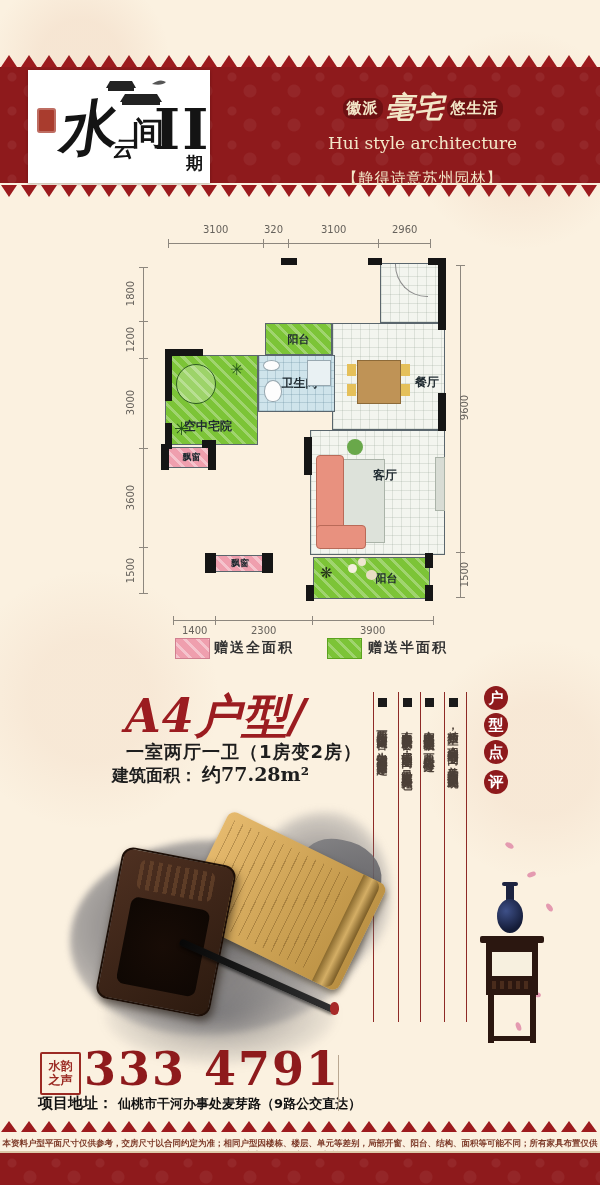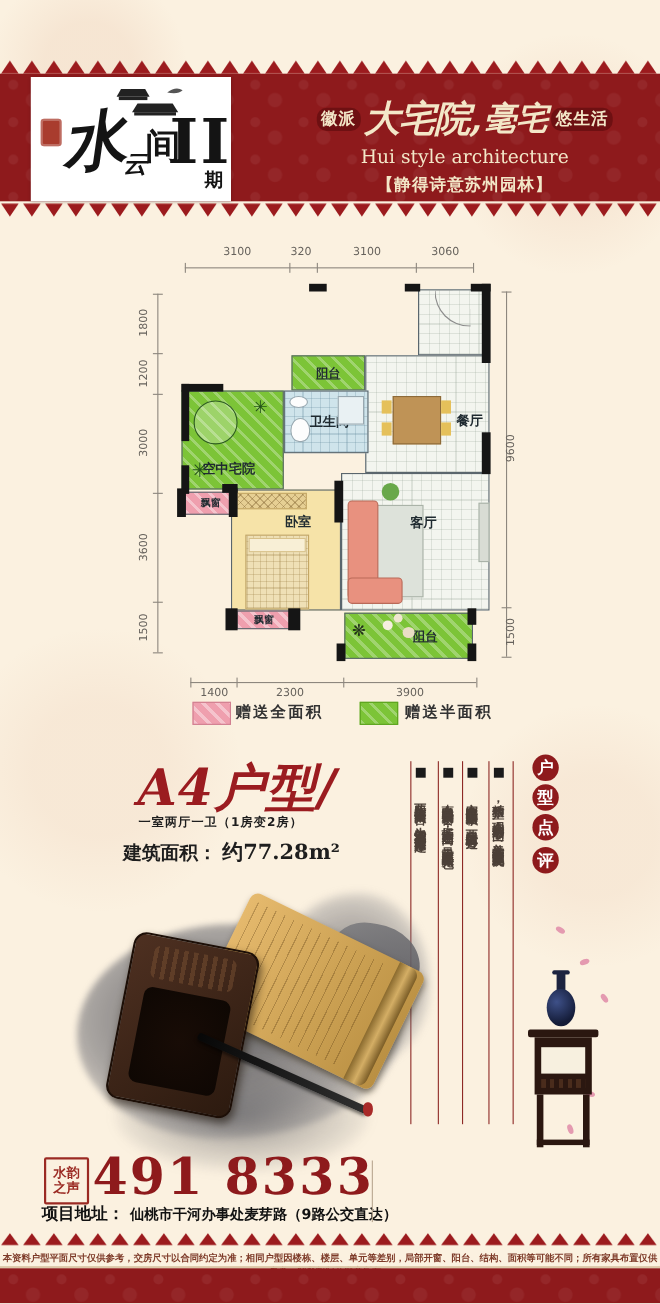--- a/index.html
+++ b/index.html
@@ -20,21 +20,21 @@
   .cream{color:#f3e7c8;}
   .badge{display:inline-block;background:#6e1012;border-radius:9px;padding:1px 4px;
     color:#f3e7c8;font-weight:bold;font-size:15px;letter-spacing:1px;}
   .room{position:absolute;box-sizing:border-box;border:1px solid #5a666d;
     display:flex;align-items:center;justify-content:center;
     font-weight:bold;color:#1f2a30;font-size:12px;}
   .tile{background-color:#cfe4eb;
     background-image:repeating-linear-gradient(0deg, rgba(90,130,150,0.25) 0 1px, transparent 1px 8px),
       repeating-linear-gradient(90deg, rgba(90,130,150,0.25) 0 1px, transparent 1px 8px);}
   .ghatch{background-color:#7cc437;
-    background-image:repeating-linear-gradient(45deg, rgba(255,255,255,0.28) 0 3px, transparent 3px 9px);text-decoration:underline;}
+    background-image:repeating-linear-gradient(45deg, rgba(255,255,255,0.28) 0 3px, transparent 3px 9px);}
   .phatch{background-color:#ef9fae;
     background-image:repeating-linear-gradient(45deg, rgba(255,255,255,0.38) 0 3px, transparent 3px 9px);}
   .grid{background-color:#f3f5ef;
     background-image:repeating-linear-gradient(0deg, rgba(140,155,140,0.22) 0 1px, transparent 1px 9px),
       repeating-linear-gradient(90deg, rgba(140,155,140,0.22) 0 1px, transparent 1px 9px);}
   .wall{position:absolute;background:#151515;}
   .dim{position:absolute;font-size:10px;color:#66625c;white-space:nowrap;}
   .vdim{transform:rotate(-90deg);transform-origin:center;}
   .dimline{position:absolute;background:#8d877e;}
   .tick{position:absolute;background:#8d877e;}
@@ -82,45 +82,44 @@
       <span class="abs" style="left:56px;top:48px;font-size:22px;font-weight:bold;font-style:italic;">云</span>
       <span class="abs" style="left:76px;top:26px;font-size:32px;font-weight:bold;">间</span>
     </div>
     <span class="abs serif" style="left:126px;top:26px;font-size:56px;font-weight:bold;color:#141414;letter-spacing:2px;">II</span>
     <span class="abs" style="left:158px;top:82px;font-size:17px;font-weight:bold;color:#141414;">期</span>
   </div>
 
   <div class="abs" style="left:270px;top:84px;width:305px;height:95px;text-align:center;">
     <div style="height:48px;display:flex;align-items:center;justify-content:center;gap:3px;">
       <span class="badge">徽派</span>
-      <span class="cream serif" style="font-size:33px;font-weight:bold;font-style:italic;letter-spacing:-1px;">大宅院,</span>
       <span class="cream serif" style="font-size:29px;font-weight:bold;font-style:italic;">毫宅</span>
       <span class="badge">悠生活</span>
     </div>
     <div class="cream serif" style="font-size:17px;margin-top:1px;">Hui style architecture</div>
-    <div class="cream" style="font-size:15px;font-weight:bold;margin-top:6px;letter-spacing:1px;">【静得诗意苏州园林】</div>
+    <div class="cream" style="font-size:15px;font-weight:normal;margin-top:16px;letter-spacing:1px;">【静得诗意苏州园林】</div>
   </div>
 
   <div class="abs" style="left:0;top:183px;width:600px;height:14px;">
     <svg width="600" height="14">
       <defs>
           <pattern id="triD" width="20" height="14" patternUnits="userSpaceOnUse">
         <path d="M1,1 L9,13 L17,1 Z" fill="#9c1b1e"></path>
           </pattern>
         </defs>
       <rect width="600" height="14" fill="url(#triD)"></rect>
     </svg>
   </div>
 
   <div class="abs" style="left:0;top:197px;width:600px;height:490px;padding-left:40px;">
 
     <span class="dim" style="left:203px;top:27px;">3100</span>
     <span class="dim" style="left:264px;top:27px;">320</span>
     <span class="dim" style="left:321px;top:27px;">3100</span>
-    <span class="dim" style="left:392px;top:27px;">3060</span>
+    <span class="dim" style="left:392px;top:27px;">2960</span>
     <div>
       <div class="dimline" style="left:168px;top:46px;width:262px;height:1px;"></div>
       <div class="tick" style="left:168px;top:42px;width:1px;height:9px;"></div>
       <div class="tick" style="left:263px;top:42px;width:1px;height:9px;"></div>
       <div class="tick" style="left:288px;top:42px;width:1px;height:9px;"></div>
       <div class="tick" style="left:378px;top:42px;width:1px;height:9px;"></div>
       <div class="tick" style="left:430px;top:42px;width:1px;height:9px;"></div>
       <div class="dimline" style="left:173px;top:423px;width:260px;height:1px;"></div>
       <div class="tick" style="left:173px;top:419px;width:1px;height:9px;"></div>
       <div class="tick" style="left:215px;top:419px;width:1px;height:9px;"></div>
@@ -174,27 +173,20 @@
     </div>
     <div class="room ghatch" style="left:165px;top:158px;width:93px;height:90px;">
       <span class="abs" style="left:64px;top:4px;font-size:16px;color:#23511a;">✳</span>
       <span class="abs" style="left:8px;top:62px;font-size:18px;color:#23511a;">✳</span>
       <div class="abs" style="left:10px;top:8px;width:38px;height:38px;border:1px solid #2e5c22;border-radius:50%;background:rgba(255,255,255,0.25);"></div>
       <span class="abs" style="left:18px;top:62px;white-space:nowrap;">空中宅院</span>
     </div>
     <div class="room phatch" style="left:168px;top:250px;width:47px;height:21px;font-size:9px;">
       <span>飘窗</span>
     </div>
-    <div class="room" style="left:210px;top:248px;width:100px;height:110px;background:#f6e3a8;">
-      <div class="abs" style="left:4px;top:2px;width:62px;height:13px;background:#e6cf93;background-image:repeating-linear-gradient(45deg, rgba(120,90,40,0.35) 0 1px, transparent 1px 5px),repeating-linear-gradient(-45deg, rgba(120,90,40,0.35) 0 1px, transparent 1px 5px);border:1px solid #c4a765;"></div>
-      <div class="abs" style="left:12px;top:40px;width:56px;height:66px;background:#efe0b6;background-image:repeating-linear-gradient(0deg, rgba(150,120,60,0.25) 0 1px, transparent 1px 6px),repeating-linear-gradient(90deg, rgba(150,120,60,0.25) 0 1px, transparent 1px 6px);border:1px solid #c4a765;">
-        <div class="abs" style="left:2px;top:2px;width:50px;height:11px;background:#f8efd6;border:1px solid #d8c18a;"></div>
-      </div>
-      <span class="abs" style="left:48px;top:20px;">卧室</span>
-    </div>
     <div class="room grid" style="left:310px;top:233px;width:135px;height:125px;">
       <div class="abs" style="left:20px;top:28px;width:52px;height:82px;background:#dde2da;border:1px solid #aab3a8;"></div>
       <div class="abs" style="left:5px;top:24px;width:26px;height:88px;background:#e8917f;border:1px solid #b96a58;border-radius:4px;"></div>
       <div class="abs" style="left:5px;top:94px;width:48px;height:22px;background:#e8917f;border:1px solid #b96a58;border-radius:4px;"></div>
       <div class="abs" style="left:36px;top:8px;width:16px;height:16px;background:#69a84a;border-radius:50%;"></div>
       <div class="abs" style="left:124px;top:26px;width:8px;height:52px;background:#d8dcd4;border:1px solid #aab3a8;"></div>
       <span class="abs" style="left:62px;top:36px;">客厅</span>
     </div>
     <div class="room phatch" style="left:215px;top:358px;width:50px;height:17px;font-size:9px;">
       <span>飘窗</span>
@@ -232,21 +224,21 @@
       <div class="phatch" style="width:100%;height:100%;border:1px solid #d07f90;"></div>
     </div>
     <span class="abs" style="left:214px;top:442px;font-size:14px;font-weight:bold;color:#333;letter-spacing:2px;">赠送全面积</span>
     <div class="abs" style="left:327px;top:441px;width:33px;height:19px;">
       <div class="ghatch" style="width:100%;height:100%;border:1px solid #5ba21f;"></div>
     </div>
     <span class="abs" style="left:368px;top:442px;font-size:14px;font-weight:bold;color:#333;letter-spacing:2px;">赠送半面积</span>
   </div>
 
   <div class="abs serif" style="left:125px;top:686px;font-size:46px;font-weight:bold;font-style:italic;color:#9b1c20;letter-spacing:1px;">A4户型/</div>
-  <div class="abs" style="left:126px;top:740px;font-size:11px;font-weight:bold;color:#1e1e1e;letter-spacing:1px;">一室两厅一卫（1房变2房）</div>
+  <div class="abs" style="left:126px;top:740px;font-size:18px;font-weight:bold;color:#1e1e1e;letter-spacing:1px;">一室两厅一卫（1房变2房）</div>
   <div class="abs" style="left:112px;top:762px;">
     <span style="font-size:17px;font-weight:bold;color:#1e1e1e;">建筑面积：</span>
     <span class="serif" style="font-size:19px;font-weight:bold;color:#1e1e1e;">约77.28m²</span>
   </div>
 
   <div>
     <div class="rule" style="left:373px;top:692px;height:330px;"></div>
     <div class="rule" style="left:398px;top:692px;height:330px;"></div>
     <div class="rule" style="left:420px;top:692px;height:330px;"></div>
     <div class="rule" style="left:444px;top:692px;height:330px;"></div>
@@ -299,21 +291,21 @@
     </div>
     <div class="abs" style="left:488px;top:995px;width:6px;height:48px;background:#2b1710;"></div>
     <div class="abs" style="left:530px;top:995px;width:6px;height:48px;background:#2b1710;"></div>
     <div class="abs" style="left:488px;top:1036px;width:48px;height:5px;background:#2b1710;"></div>
   </div>
 
   <div class="abs" style="left:40px;top:1052px;width:37px;height:39px;border:2px solid #9b2a23;border-radius:2px;display:flex;flex-direction:column;align-items:center;justify-content:center;line-height:1.15;">
     <span style="font-size:12px;font-weight:bold;color:#9b2a23;">水韵</span>
     <span style="font-size:12px;font-weight:bold;color:#9b2a23;">之声</span>
   </div>
-  <div class="abs serif" style="left:84px;top:1042px;font-size:46px;font-weight:bold;color:#8e1a1c;letter-spacing:2px;">491 8333</div>
+  <div class="abs serif" style="left:84px;top:1042px;font-size:46px;font-weight:bold;color:#8e1a1c;letter-spacing:2px;">333 4791</div>
   <div class="abs" style="left:38px;top:1093px;white-space:nowrap;">
     <span style="font-size:15px;font-weight:bold;color:#111;">项目地址：</span>
     <span style="font-size:13px;font-weight:bold;color:#111;">仙桃市干河办事处麦芽路（9路公交直达）</span>
   </div>
   <div class="abs" style="left:338px;top:1055px;width:1px;height:56px;background:#b9a791;"></div>
 
   <div class="abs" style="left:0;top:1118px;width:600px;height:13px;">
     <svg width="600" height="13">
       <defs>
           <pattern id="triF" width="20" height="13" patternUnits="userSpaceOnUse">

